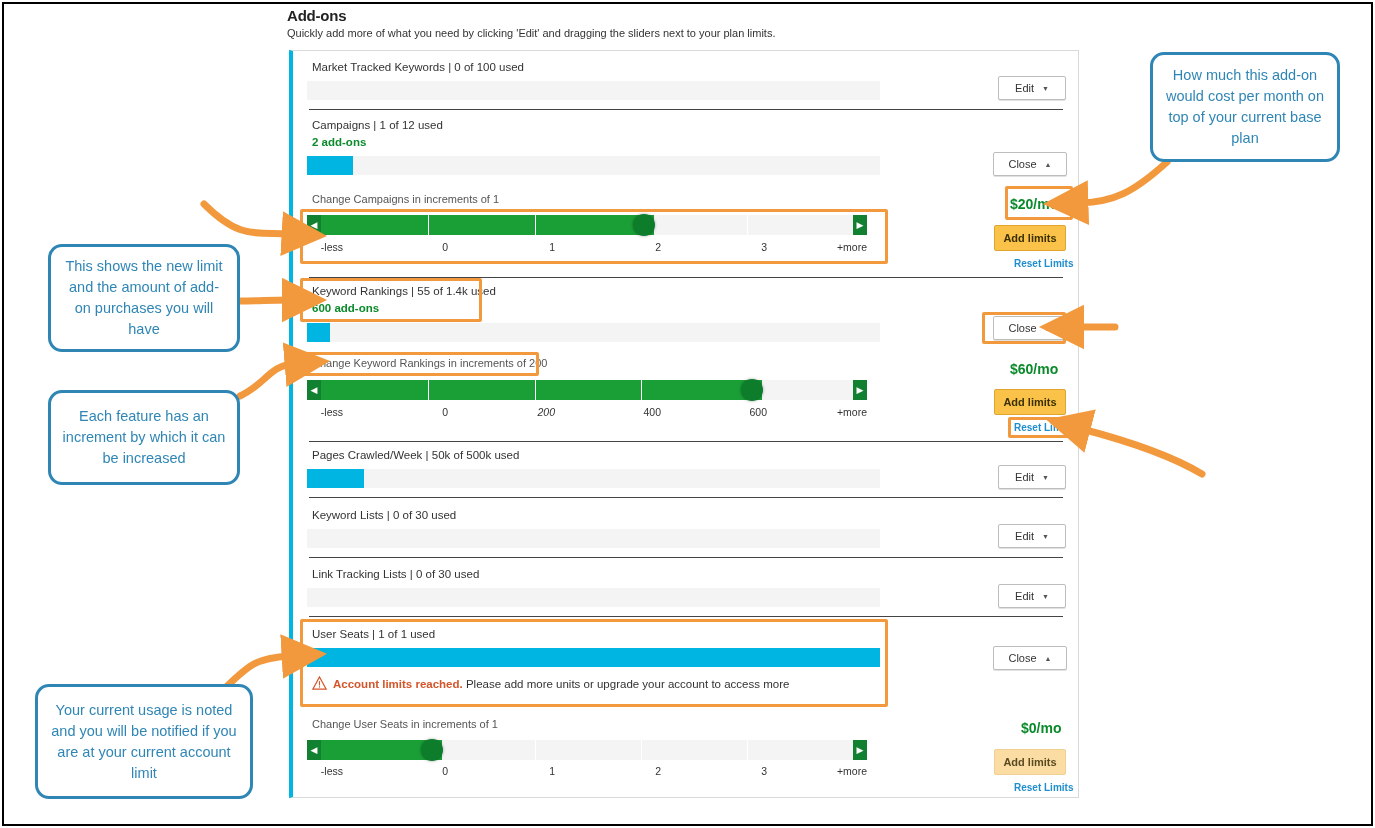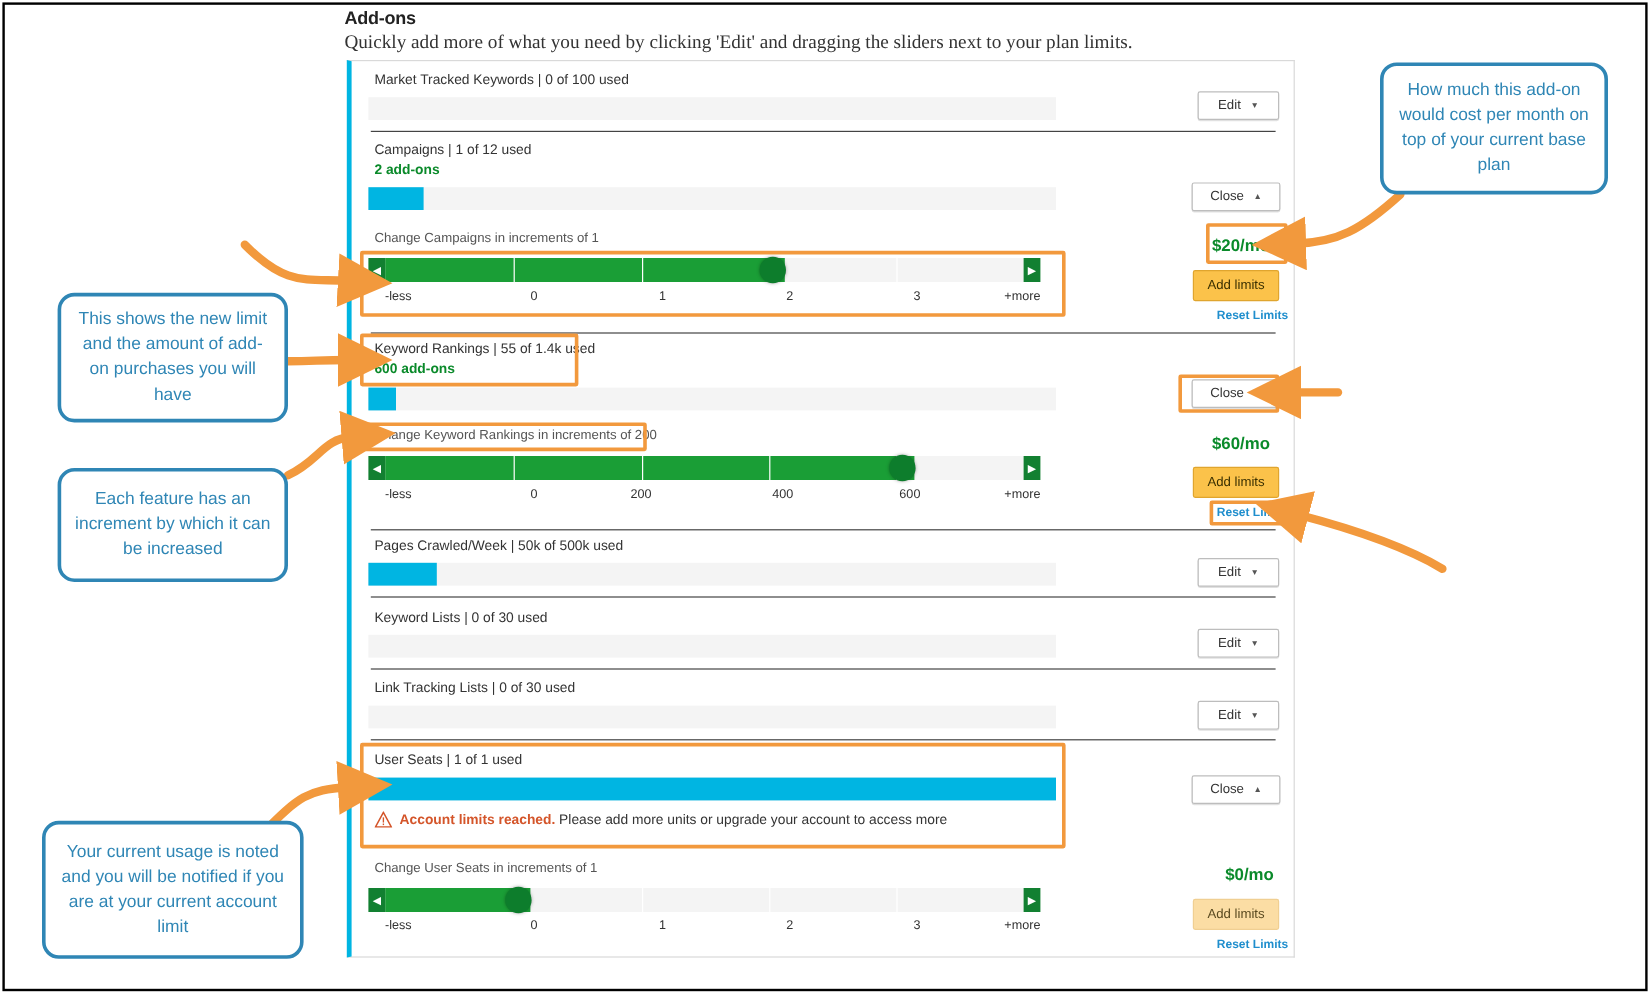--- a/index.html
+++ b/index.html
@@ -19,21 +19,21 @@
   }
 
   
   #page-title {
     position:absolute; left:283px; top:3px;
     font-size:15px; font-weight:bold; color:#222;
     letter-spacing:-0.2px;
   }
   #page-sub {
     position:absolute; left:283px; top:23px;
-    font-size:16px; color:#333;font-family:Liberation Serif, serif;
+    font-size:11px; color:#333;
   }
 
   
   #card {
     position:absolute; left:285px; top:46px;
     width:790px; height:748px;
     background:#fff;
     border:1px solid #d9d9d9;
     border-left:4px solid #00b5e2;
   }
@@ -62,21 +62,21 @@
     cursor:pointer;
   }
   .btn-outline .caret { font-size:7px; margin-left:8px; color:#555; }
   .price {
     position:absolute; font-size:14px; font-weight:bold; color:#0a8a2a;
     white-space:nowrap;
   }
   .btn-add {
     position:absolute; width:72px; height:26px;
     background:#fbc24a; border:1px solid #e0a52e; border-radius:2px;
-    font-size:11px; font-weight:normal; color:#3a3000;
+    font-size:11px; font-weight:bold; color:#3a3000;
     display:flex; align-items:center; justify-content:center; cursor:pointer;
   }
   .btn-add.disabled { background:#fbdda4; border-color:#f0cf92; color:#5a4a20; }
   .reset-link {
     position:absolute; font-size:10px; font-weight:bold; color:#1f8ecd;
     white-space:nowrap; cursor:pointer;
   }
 
   
   .slider-caption { position:absolute; font-size:11px; color:#555; white-space:nowrap; }
@@ -207,21 +207,21 @@
         <div class="sl-tickline" style="left:228px;"></div>
         <div class="sl-tickline" style="left:334px;"></div>
         <div class="sl-tickline" style="left:440px;"></div>
         <div class="sl-knob" style="left:434px;"></div>
         <div class="sl-end left">◀</div>
         <div class="sl-end right">▶</div>
       </div>
       <div class="sl-labels" style="left:14px; top:355px;">
         <span style="left:-4px; width:40px;">-less</span>
         <span style="left:101px; width:40px;">0</span>
-        <span style="left:196px; width:40px;">200</span>
+        <span style="left:208px; width:40px;font-style:italic;">200</span>
         <span style="left:314px; width:40px;">400</span>
         <span style="left:420px; width:40px;">600</span>
         <span style="left:518px; width:42px;">+more</span>
       </div>
 
       <div class="price" style="left:717px; top:310px;">$60/mo</div>
       <div class="btn-add" style="left:701px; top:338px;">
         <span>Add limits</span>
       </div>
       <div class="reset-link" style="left:721px; top:371px;">Reset Limits</div>

